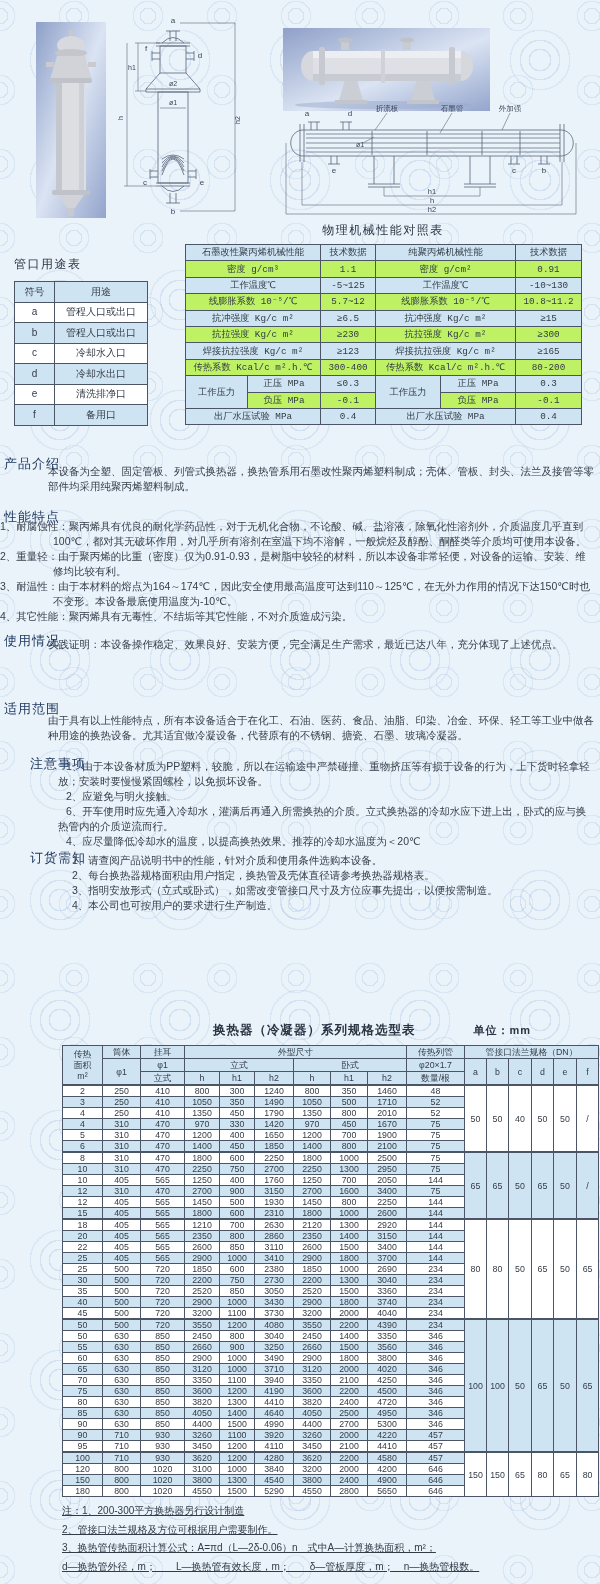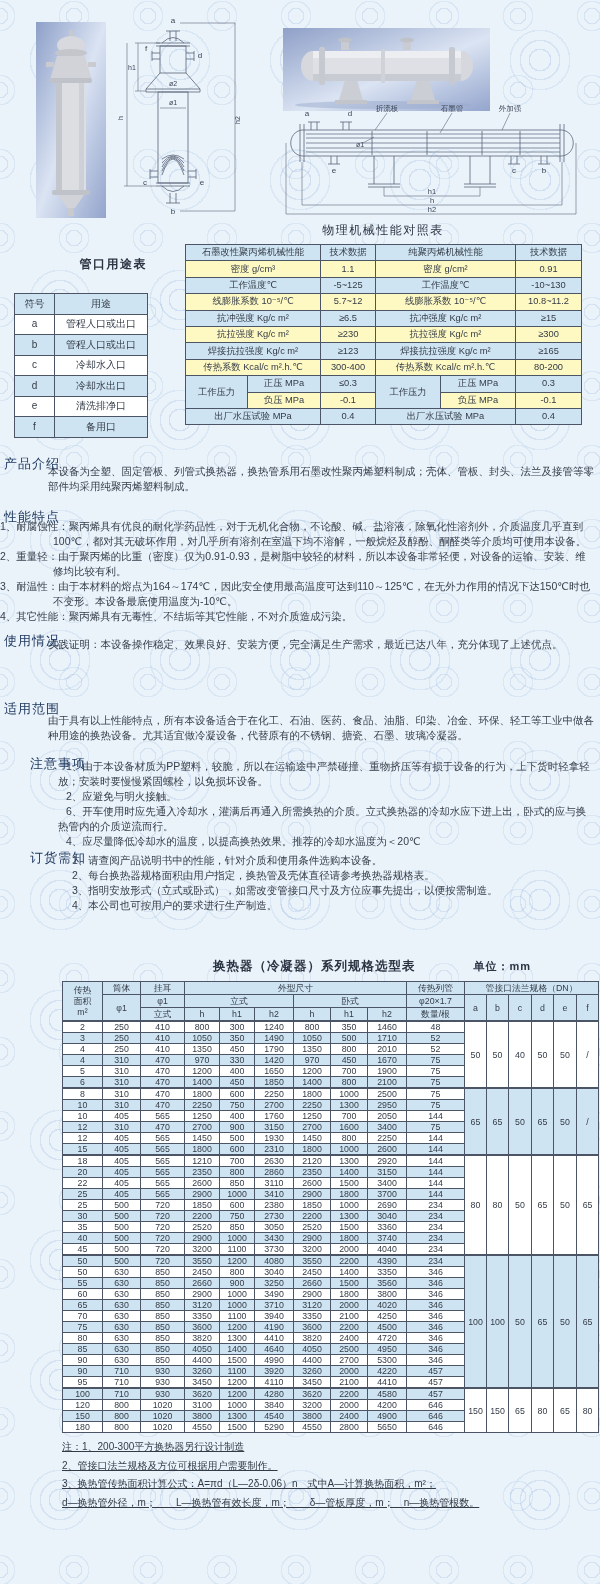--- a/index.html
+++ b/index.html
@@ -14,21 +14,21 @@
   .abs{position:absolute;}
   
   table{border-collapse:collapse;table-layout:fixed;}
   th,td{border:1px solid #4c5566;font-weight:normal;text-align:center;color:#333b46;overflow:hidden;}
   .b{background:#cfe4f2;}
   .tbl-title{font-size:12px;color:#2b3442;letter-spacing:1.5px;}
   
   .port{width:133px;background:#fff;border:1.5px solid #4c5566;}
   .port th,.port td{height:17.5px;font-size:10px;line-height:12px;}
   
-  .mech{width:396px;background:#fef9c3;border:1.5px solid #4c5566;}
+  .mech{width:396px;background:#bef264;border:1.5px solid #4c5566;font-family:Liberation Mono, monospace;}
   .mech th,.mech td{height:15.4px;font-size:9.3px;line-height:11px;padding:0 1px;}
   
   .spec{width:536px;background:#fff;border:1.5px solid #4c5566;margin-left:62px;margin-top:6px;}
   .spec th,.spec td{font-size:8.8px;line-height:10px;height:10px;padding:0;}
   .spec thead th{height:12px;}
   .spec .grp td{border-top-width:2px;}
   .fgw{background:#fff;}
   .fgb{background:#cfe4f2;}
   .hline{display:block;line-height:11px;}
   
@@ -37,21 +37,21 @@
   .sec .lab{position:absolute;left:4px;top:0;font-size:13px;color:#203a60;letter-spacing:1px;white-space:nowrap;}
   .sec.ind .lab{left:30px;}
   .sec p{margin:0;font-size:10.5px;line-height:15px;color:#353d49;}
   .bodyA{margin-left:48px;margin-right:6px;padding-top:9px;}
   .bodyB{margin-right:4px;padding-top:11px;}
   .bodyB p{padding-left:53px;text-indent:-53px;}
   .bodyC{margin-left:58px;margin-right:6px;padding-top:4px;}
   .bodyC p{text-indent:8px;}
   .bodyD{margin-left:72px;padding-top:4px;}
   
-  #spec-block{position:absolute;top:958px;left:0;width:600px;}
+  #spec-block{position:absolute;top:1022px;left:0;width:600px;}
   .spec-head{display:flex;margin-left:213px;align-items:baseline;}
   .spec-title{font-size:12.5px;font-weight:bold;color:#2b3442;letter-spacing:1px;}
   .spec-unit{font-size:11px;font-weight:bold;color:#2b3442;margin-left:58px;letter-spacing:1px;}
   .notes{margin:5px 0 0 62px;}
   .notes p{margin:0;font-size:10px;line-height:18.5px;color:#333b46;text-decoration:underline;}
   
   svg text{fill:#3c4656;}
 </style>
 </head>
 <body>
@@ -174,21 +174,21 @@
       <path d="M40,62 V105 M300,62 V105 M40,105 H300" stroke-width="0.6"></path>
       <text x="170" y="103" font-size="7.5" text-anchor="middle" stroke="none">h</text>
       <path d="M24,43 V114 M314,43 V114 M24,114 H314" stroke-width="0.6"></path>
       <text x="170" y="112" font-size="7.5" text-anchor="middle" stroke="none">h2</text>
     </svg>
   </div>
 
   <div class="abs" style="top:222px;left:0;width:600px;height:233px;">
 
     <div class="abs" style="left:14px;top:34px;width:133px;">
-      <div class="tbl-title" style="text-align:right;margin-bottom:20px;font-weight:bold;">管口用途表</div>
+      <div class="tbl-title" style="text-align:left;margin-bottom:8px;">管口用途表</div>
       <table class="port">
         <colgroup>
             <col style="width:40px">
             <col style="width:93px">
           </colgroup>
         <thead>
           <tr class="b">
             <th>符号</th>
             <th>用途</th>
           </tr>

